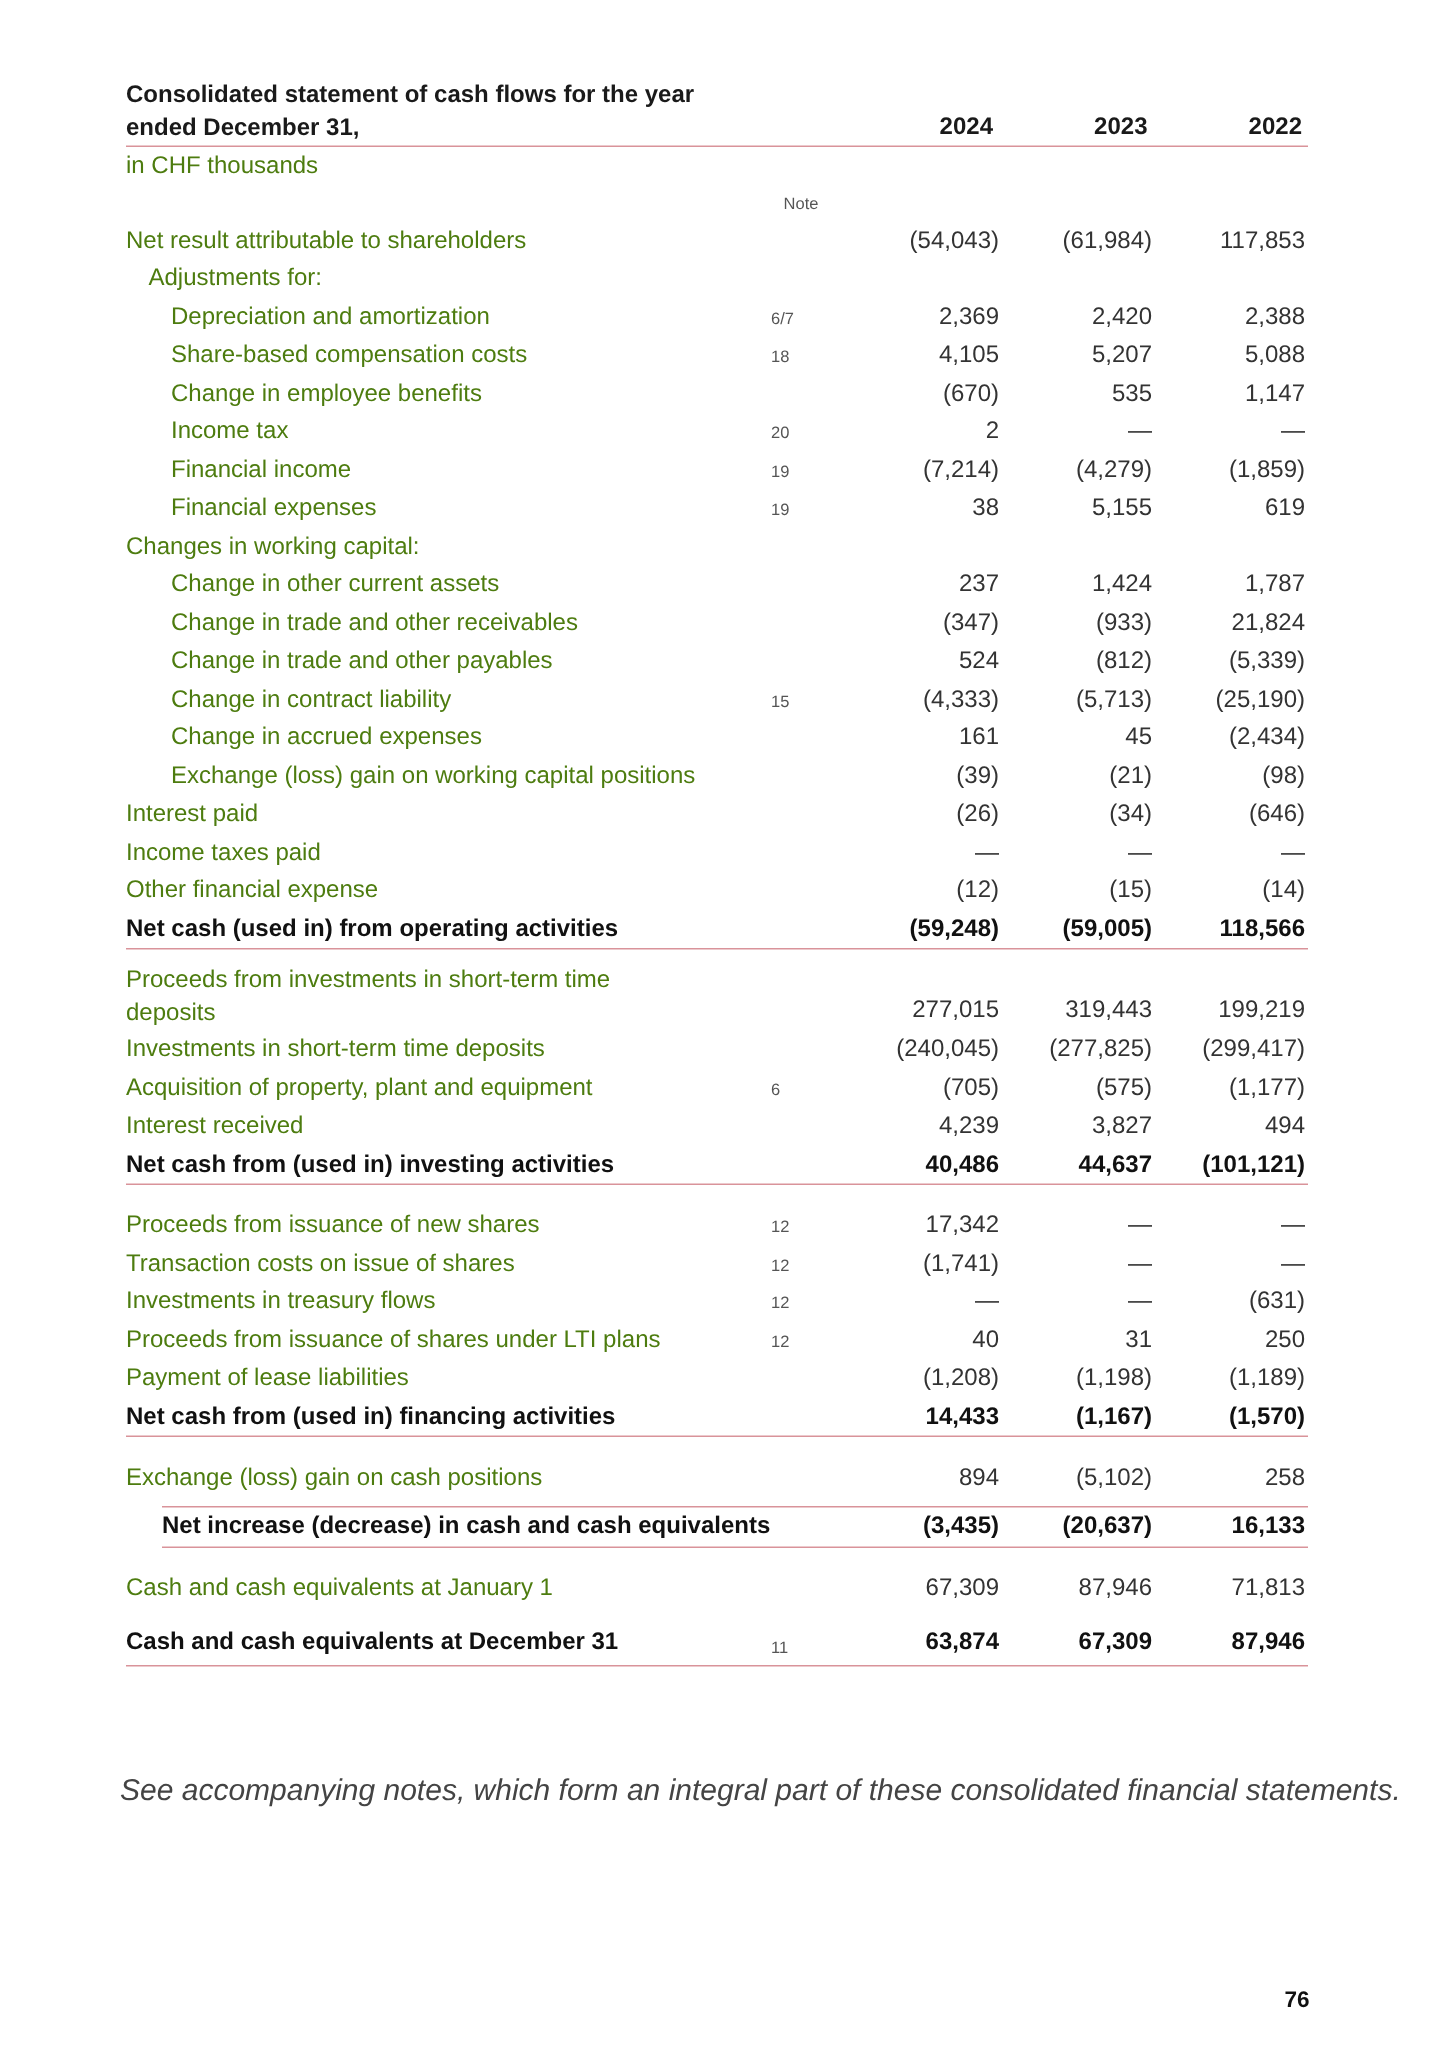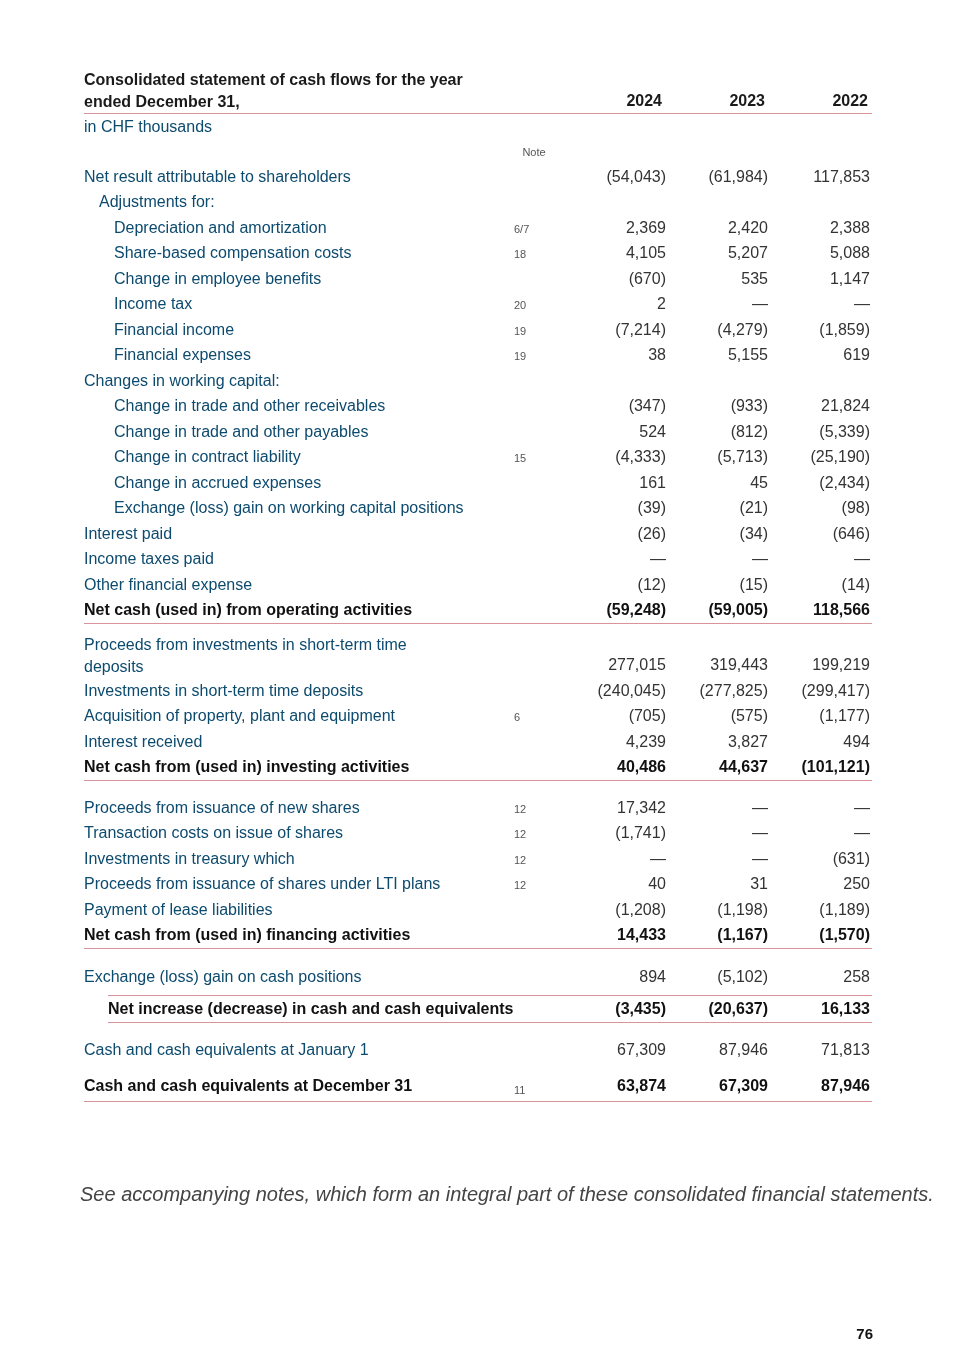--- a/index.html
+++ b/index.html
@@ -1,19 +1,19 @@
 <!DOCTYPE html>
 <html><head>
 <meta charset="utf-8">
 <style>
   html, body { margin: 0; padding: 0; background: #ffffff; }
   body { width: 968px; height: 1365px; position: relative; font-family: "Liberation Sans", sans-serif; color: #1a1a1a; }
-  .page { position: absolute; left: 84px; top: 68px; width: 788px; }
+  .page { position: absolute; left: 84px; top: 52px; width: 788px; }
   .row { position: relative; height: 25.5px; font-size: 16px; line-height: 25.5px; white-space: nowrap; }
-  .row .label { position: absolute; left: 0; color: #0c4a6e; }
+  .row .label { position: absolute; left: 0; color: #4d7c0f; }
   .row .note { position: absolute; left: 430px; width: 40px; text-align: left; font-size: 11px; color: #555; top: 2px; }
   .row .v { position: absolute; text-align: right; width: 110px; color: #333; }
   .row .v0 { right: 206px; }
   .row .v1 { right: 104px; }
   .row .v2 { right: 2px; }
   .bold .label, .bold .v { font-weight: bold; color: #111; }
   .indent1 .label { left: 15px; }
   .indent2 .label { left: 30px; }
   .rule { border-bottom: 1.5px solid #d9939a; }
   .rule-top { border-top: 1.5px solid #d9939a; }
@@ -108,20 +108,27 @@
         <span class="v v2">619</span>
       </div>
       <div class="row">
         <span class="label">Changes in working capital:</span>
         <span class="note"></span>
         <span class="v v0"></span>
         <span class="v v1"></span>
         <span class="v v2"></span>
       </div>
       <div class="row indent2">
+        <span class="label">Change in other current assets</span>
+        <span class="note"></span>
+        <span class="v v0">237</span>
+        <span class="v v1">1,424</span>
+        <span class="v v2">1,787</span>
+      </div>
+      <div class="row indent2">
         <span class="label">Change in trade and other receivables</span>
         <span class="note"></span>
         <span class="v v0">(347)</span>
         <span class="v v1">(933)</span>
         <span class="v v2">21,824</span>
       </div>
       <div class="row indent2">
         <span class="label">Change in trade and other payables</span>
         <span class="note"></span>
         <span class="v v0">524</span>
@@ -225,21 +232,21 @@
         <span class="v v2">—</span>
       </div>
       <div class="row">
         <span class="label">Transaction costs on issue of shares</span>
         <span class="note">12</span>
         <span class="v v0">(1,741)</span>
         <span class="v v1">—</span>
         <span class="v v2">—</span>
       </div>
       <div class="row">
-        <span class="label">Investments in treasury which</span>
+        <span class="label">Investments in treasury flows</span>
         <span class="note">12</span>
         <span class="v v0">—</span>
         <span class="v v1">—</span>
         <span class="v v2">(631)</span>
       </div>
       <div class="row">
         <span class="label">Proceeds from issuance of shares under LTI plans</span>
         <span class="note">12</span>
         <span class="v v0">40</span>
         <span class="v v1">31</span>

